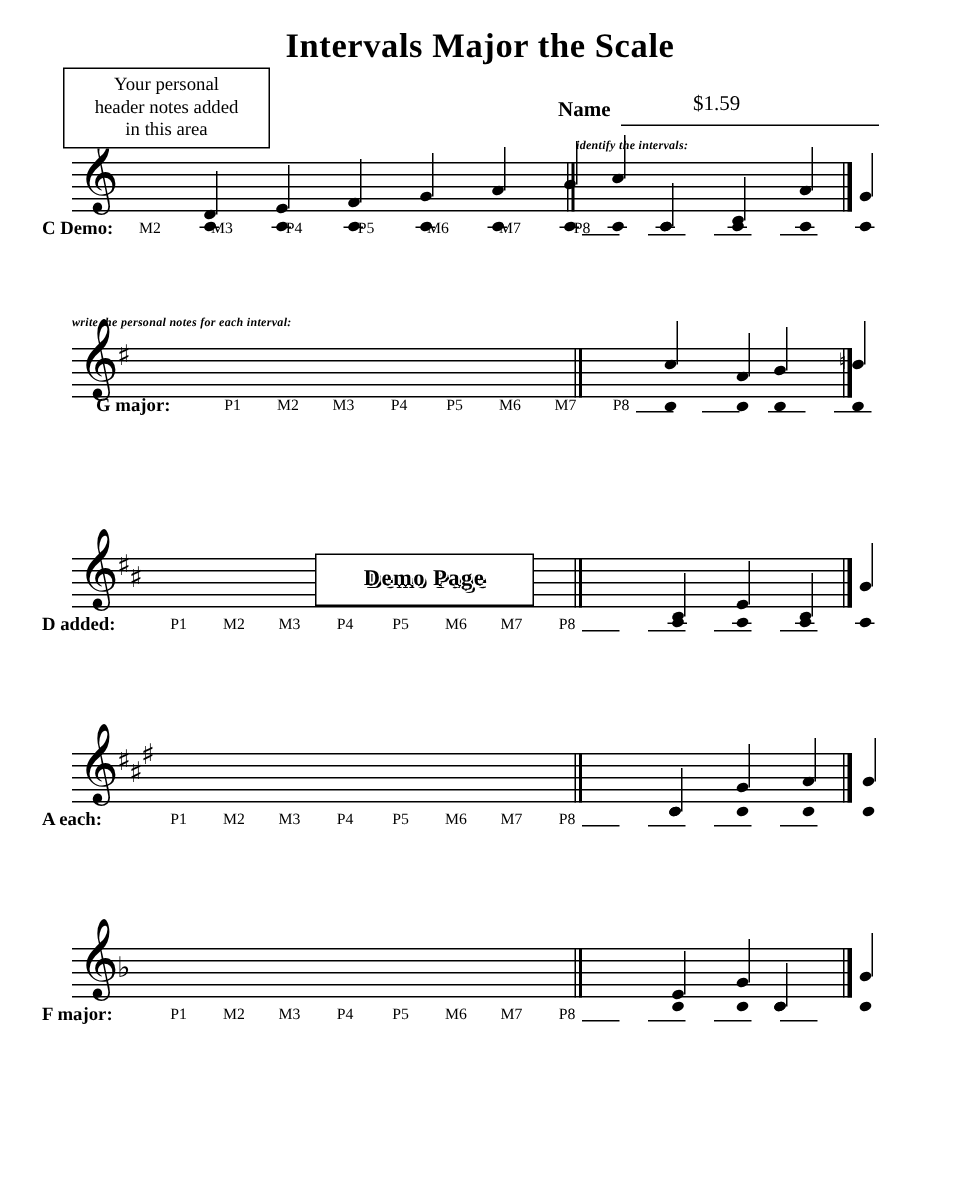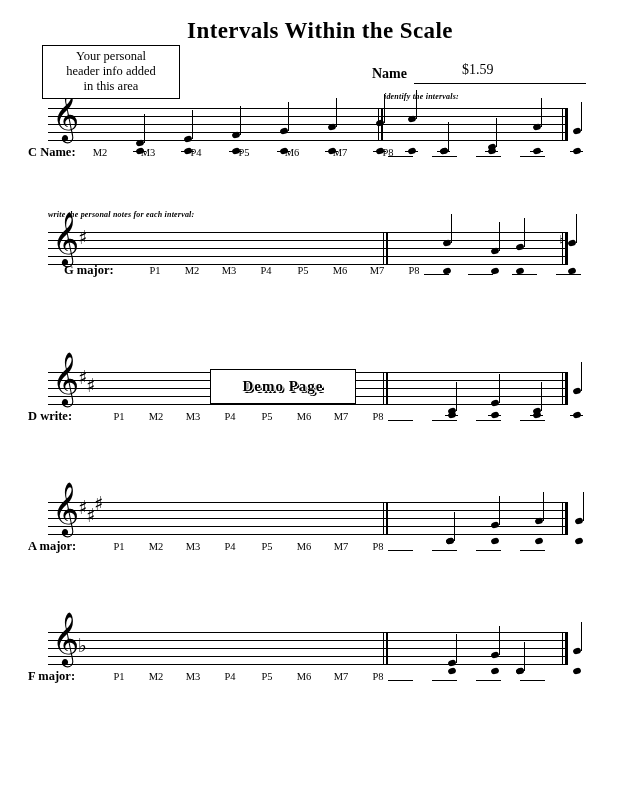--- a/index.html
+++ b/index.html
@@ -246,25 +246,25 @@
     color: #000;
     text-shadow:
       1.2px 0 0 #fff, -1.2px 0 0 #fff,
       0 1.2px 0 #fff, 0 -1.2px 0 #fff,
       2px 2px 0 #000;
   }
 </style>
 </head>
 <body>
 
-<div class="page-title">Intervals Within the Scale</div>
+<div class="page-title">Intervals Major the Scale</div>
 
 <div class="header-box">
   <div>Your personal</div>
-  <div>header info added</div>
+  <div>header notes added</div>
   <div>in this area</div>
 </div>
 
 <div class="name-area">
   <span class="name-label">Name</span>
   <span class="price-tag">$1.59</span>
   <span class="name-rule"></span>
 </div>
 
 <div class="demo-banner">
@@ -328,21 +328,21 @@
         <div class="ledger" style="left: 522px; top: 43px;"></div>
         <div class="note" style="left: 525px; top: 40px;"></div>
         <div class="note" style="left: 525px; top: 20px;"></div>
         <div class="stem" style="left: 532.5px; top: -6px; height: 29px;"></div>
         <div class="end-bar" style="left: 514px;">
           <i></i>
           <i></i>
         </div>
       </div>
       <div class="label-row" style="top: 145px;">
-        <div class="key-name">C Name:</div>
+        <div class="key-name">C Demo:</div>
         <div class="ivl" style="left: 100px;">M2</div>
         <div class="ivl" style="left: 148px;">M3</div>
         <div class="ivl" style="left: 196px;">P4</div>
         <div class="ivl" style="left: 244px;">P5</div>
         <div class="ivl" style="left: 292px;">M6</div>
         <div class="ivl" style="left: 340px;">M7</div>
         <div class="ivl" style="left: 388px;">P8</div>
         <div class="answer-blank" style="left: 400px;"></div>
         <div class="answer-blank" style="left: 444px;"></div>
         <div class="answer-blank" style="left: 488px;"></div>
@@ -426,21 +426,21 @@
         <div class="ledger" style="left: 522px; top: 43px;"></div>
         <div class="note" style="left: 525px; top: 40px;"></div>
         <div class="note" style="left: 525px; top: 16px;"></div>
         <div class="stem" style="left: 532.5px; top: -10px; height: 29px;"></div>
         <div class="end-bar" style="left: 514px;">
           <i></i>
           <i></i>
         </div>
       </div>
       <div class="label-row" style="top: 409px;">
-        <div class="key-name">D write:</div>
+        <div class="key-name">D added:</div>
         <div class="ivl" style="left: 119px;">P1</div>
         <div class="ivl" style="left: 156px;">M2</div>
         <div class="ivl" style="left: 193px;">M3</div>
         <div class="ivl" style="left: 230px;">P4</div>
         <div class="ivl" style="left: 267px;">P5</div>
         <div class="ivl" style="left: 304px;">M6</div>
         <div class="ivl" style="left: 341px;">M7</div>
         <div class="ivl" style="left: 378px;">P8</div>
         <div class="answer-blank" style="left: 400px;"></div>
         <div class="answer-blank" style="left: 444px;"></div>
@@ -474,21 +474,21 @@
         <div class="stem" style="left: 494.5px; top: -10px; height: 29px;"></div>
         <div class="note" style="left: 527px; top: 36px;"></div>
         <div class="note" style="left: 527px; top: 16px;"></div>
         <div class="stem" style="left: 534.5px; top: -10px; height: 29px;"></div>
         <div class="end-bar" style="left: 514px;">
           <i></i>
           <i></i>
         </div>
       </div>
       <div class="label-row" style="top: 539px;">
-        <div class="key-name">A major:</div>
+        <div class="key-name">A each:</div>
         <div class="ivl" style="left: 119px;">P1</div>
         <div class="ivl" style="left: 156px;">M2</div>
         <div class="ivl" style="left: 193px;">M3</div>
         <div class="ivl" style="left: 230px;">P4</div>
         <div class="ivl" style="left: 267px;">P5</div>
         <div class="ivl" style="left: 304px;">M6</div>
         <div class="ivl" style="left: 341px;">M7</div>
         <div class="ivl" style="left: 378px;">P8</div>
         <div class="answer-blank" style="left: 400px;"></div>
         <div class="answer-blank" style="left: 444px;"></div>

